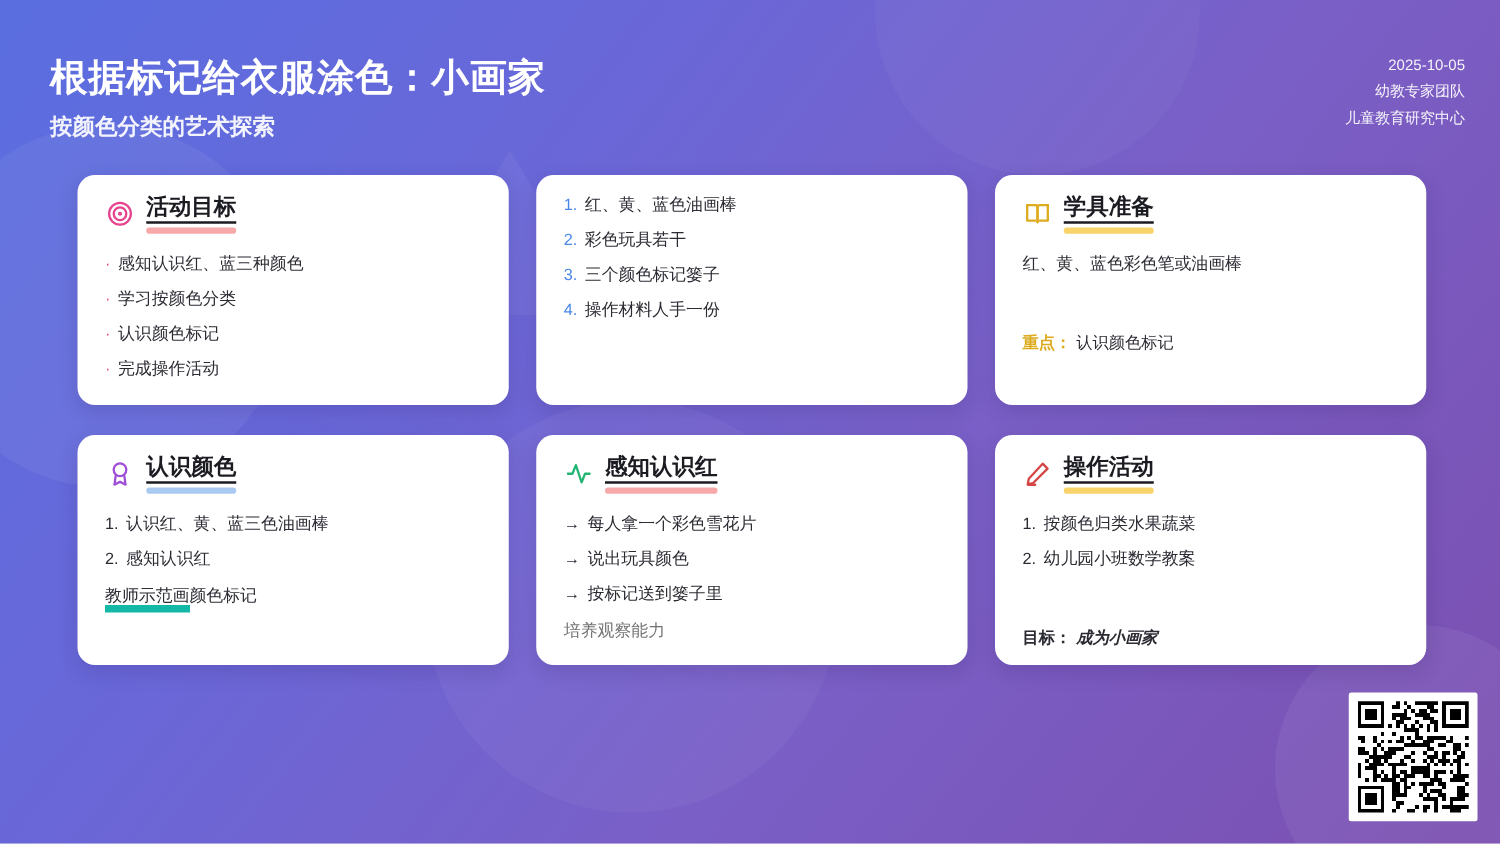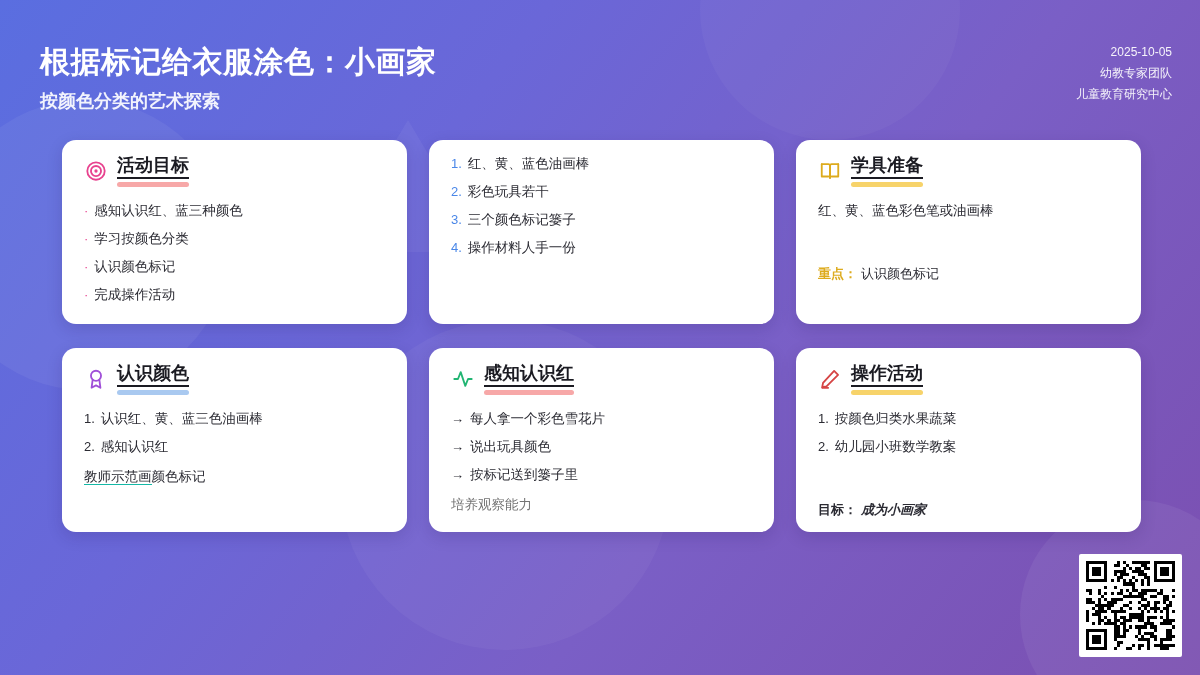--- a/index.html
+++ b/index.html
@@ -89,21 +89,21 @@
   .card-body { font-size: 13.5px; color: #2b2b33; line-height: 19px; }
   .li { display: flex; margin-bottom: 9px; align-items: baseline; }
   .li:last-child { margin-bottom: 0; }
   .li-marker { flex: 0 0 auto; margin-right: 6px; font-size: 13px; }
   .li-text { flex: 1 1 auto; }
 
   .plain-line { margin-bottom: 13px; font-size: 13.5px; color: #2b2b33; }
   .kv { margin-bottom: 8px; font-size: 13px; color: #2b2b33; margin-top: 44px; }
   .kv .k { font-weight: bold; margin-right: 4px; }
   .footer-note { font-size: 13.5px; margin-top: 11px; }
-  .footer-note .u-part { border-bottom: 1px solid #14b8a6; font-family: Liberation Serif, serif; }
+  .footer-note .u-part { border-bottom: 6px solid #14b8a6; font-family: Liberation Serif, serif; }
   .italic { font-style: italic; font-weight: bold; }
 
   
   .qr-box {
     position: absolute; right: 18px; bottom: 18px;
     width: 103px; height: 103px;
     background: #ffffff; padding: 7px;
     border-radius: 2px;
   }
   .qr-box svg { display: block; width: 89px; height: 89px; }

